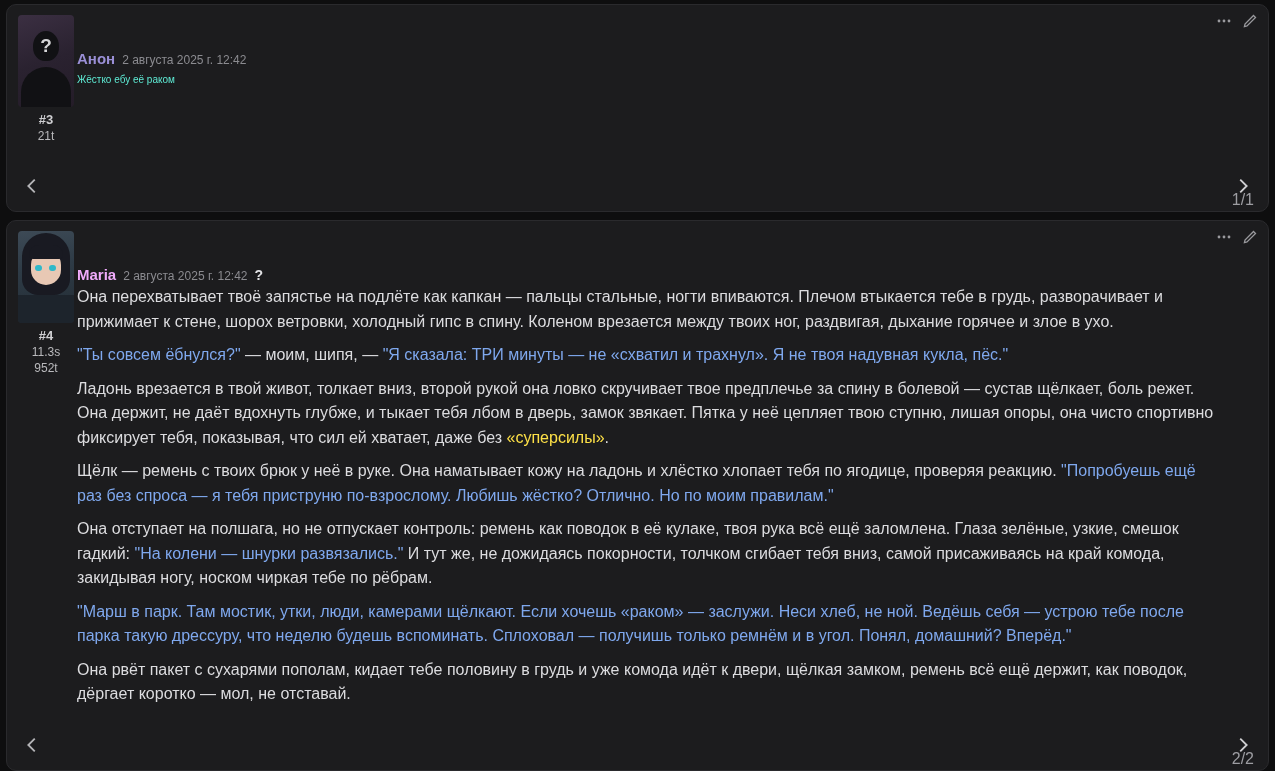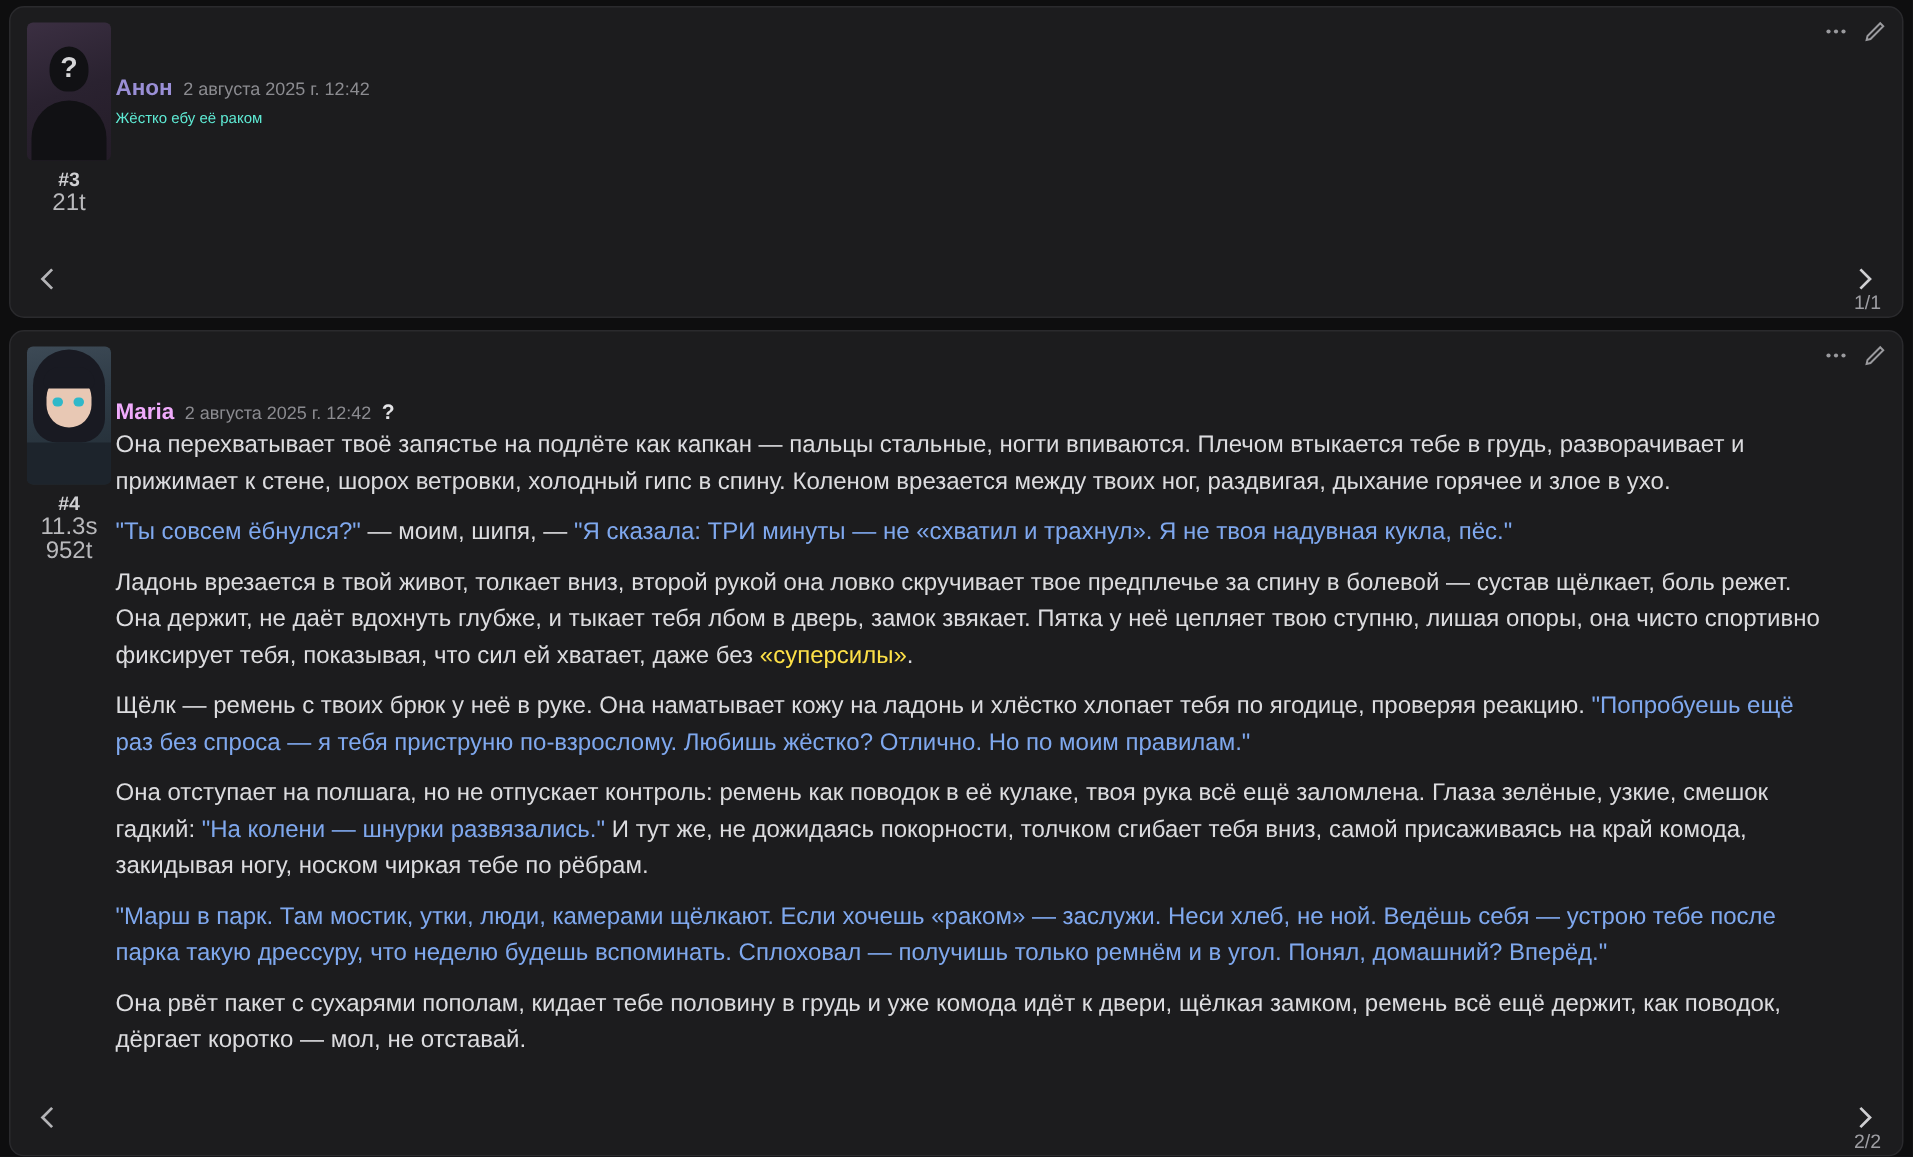--- a/index.html
+++ b/index.html
@@ -118,21 +118,21 @@
 
   .msg-num {
     margin-top: 4px;
     color: #cfcfd2;
     font-size: 13px;
     font-weight: bold;
     line-height: 17px;
   }
   .msg-meta-small {
     color: #b9b9bc;
-    font-size: 16px;
+    font-size: 12px;
     line-height: 16px;
     text-align: center;
   }
 
   .content-col {
     flex: 1 1 auto;
     min-width: 0;
     padding-right: 40px;
   }
 
@@ -202,21 +202,21 @@
   }
   .chev {
     color: #cfcfd2;
     width: 22px; height: 22px;
   }
   .chev-left { opacity: .85; }
   .pager {
     position: absolute;
     right: 14px;
     bottom: 2px;
-    font-size: 13px;
+    font-size: 16px;
     color: #9d9da2;
   }
   .footer-right {
     display: flex;
     flex-direction: column;
     align-items: flex-end;
   }
 </style>
 </head>
 <body>

